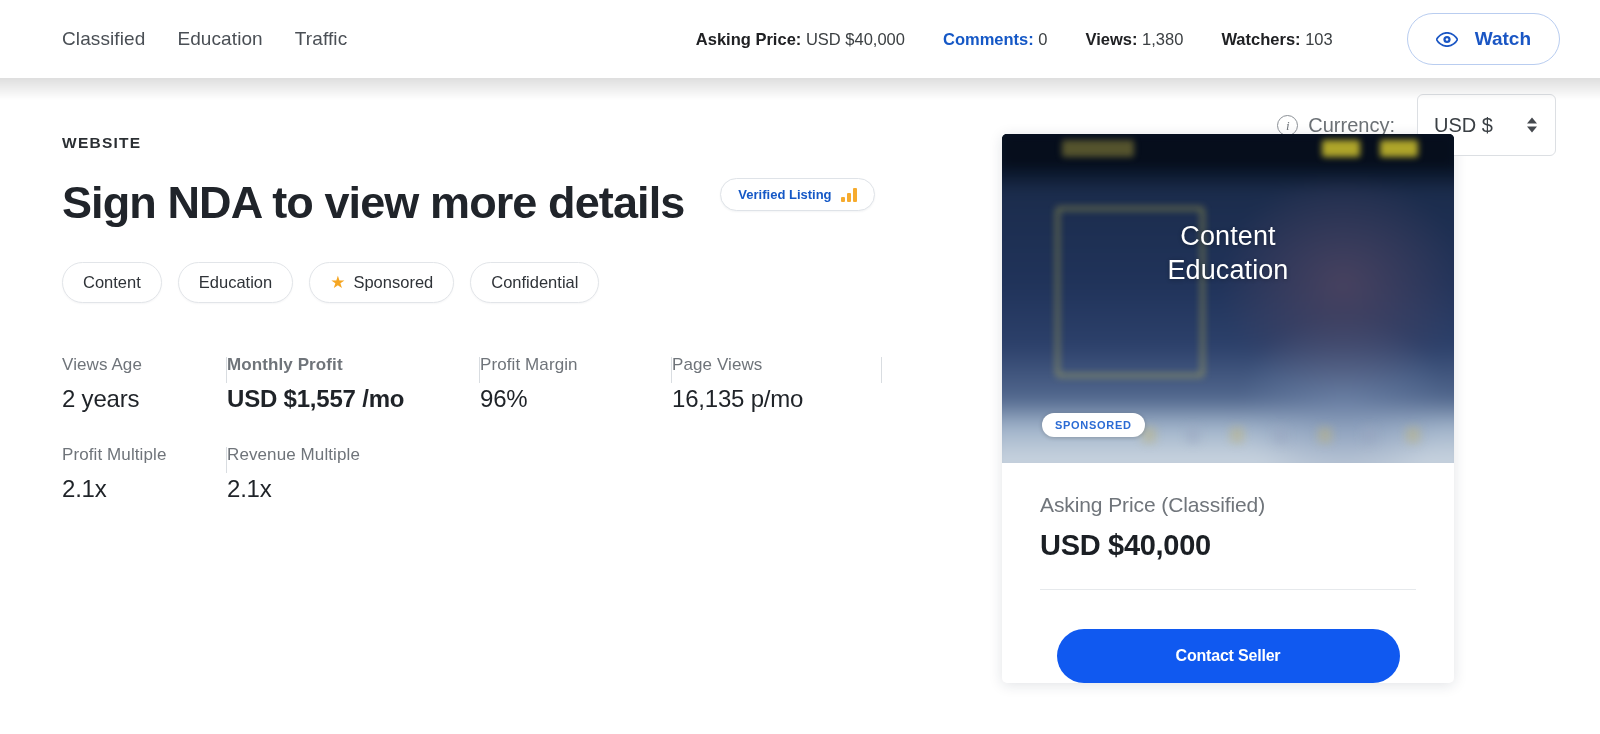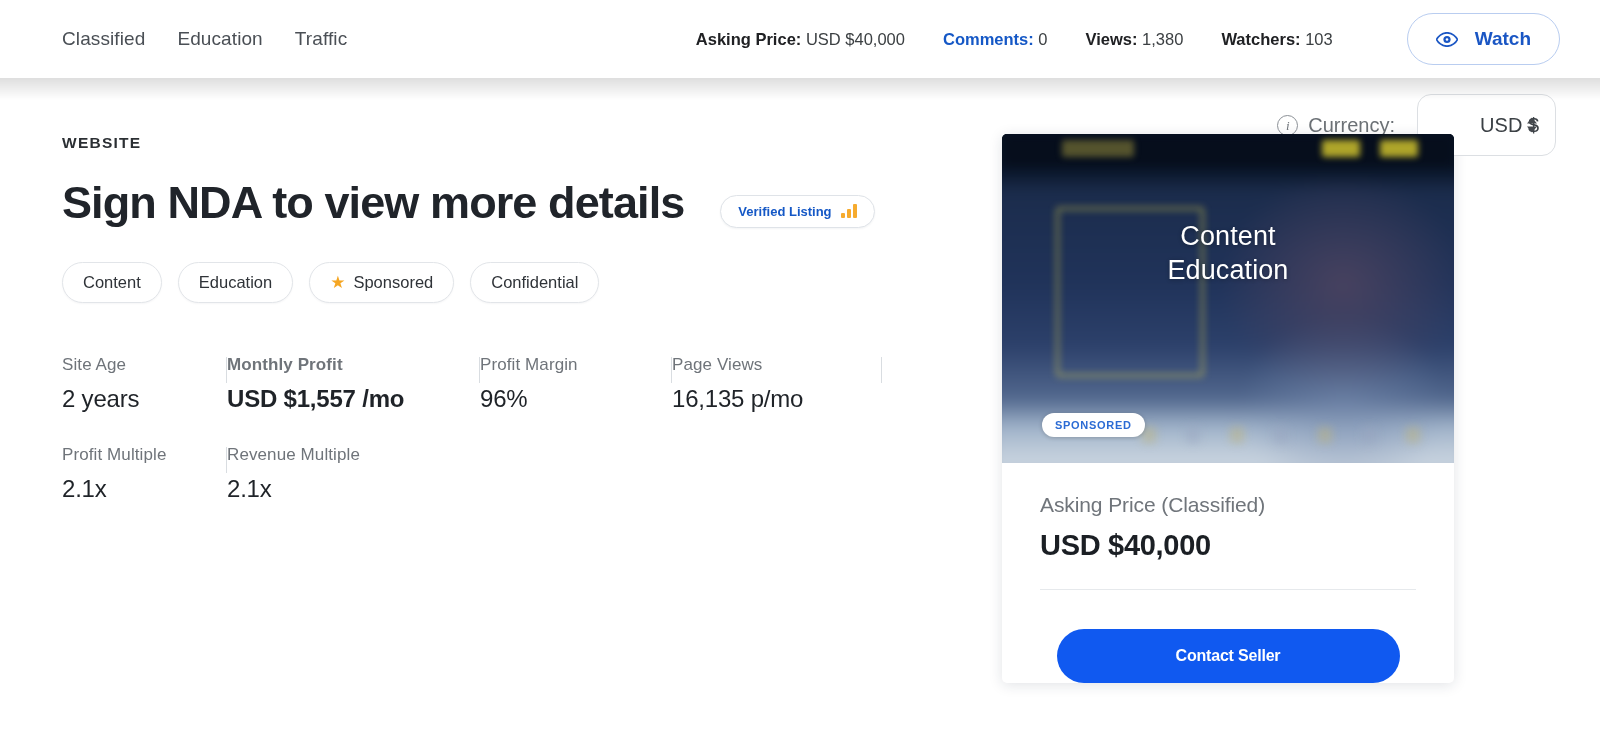--- a/index.html
+++ b/index.html
@@ -111,41 +111,40 @@
     font-style: italic;
     font-family: "Liberation Serif", serif;
     display: flex; align-items: center; justify-content: center;
     line-height: 1;
   }
   .currency-label { font-size: 20px; color: #6b7075; }
   .currency-select {
     position: relative;
     width: 139px; height: 62px;
     border: 1px solid #dcdfe3;
-    border-radius: 14px;
+    border-radius: 6px;
     background: #ffffff;
     display: flex; align-items: center;
     padding: 0 16px;
     margin-left: 12px;
     cursor: pointer;
-    justify-content: flex-end;
   }
   .currency-select .cv { font-size: 20px; color: #3b4045; }
   .stepper {
     position: absolute; right: 18px; top: 50%;
     transform: translateY(-50%);
     display: flex; flex-direction: column; gap: 3px;
   }
   .stepper i { display: block; width: 0; height: 0; border-left: 5.5px solid transparent; border-right: 5.5px solid transparent; }
   .stepper i.up { border-bottom: 6px solid #45494e; }
   .stepper i.dn { border-top: 6px solid #45494e; }
 
   .title-row {
     display: flex;
-    align-items: flex-end;
+    align-items: flex-start;
     gap: 36px;
     margin-top: 26px;
   }
   .title {
     font-size: 45px;
     font-weight: 700;
     color: #20242a;
     letter-spacing: -0.9px;
     line-height: 1.1;
     white-space: nowrap;
@@ -404,21 +403,21 @@
         <span class="star">★</span>
         <span>Sponsored</span>
       </div>
       <div class="tag">
         <span>Confidential</span>
       </div>
     </div>
 
     <div class="metrics">
       <div class="metric m1">
-        <div class="m-label">Site Age</div>
+        <div class="m-label">Views Age</div>
         <div class="m-value">2 years</div>
       </div>
       <div class="metric m2">
         <div class="m-label">Monthly Profit</div>
         <div class="m-value">USD $1,557 /mo</div>
       </div>
       <div class="metric m3">
         <div class="m-label">Profit Margin</div>
         <div class="m-value">96%</div>
       </div>

